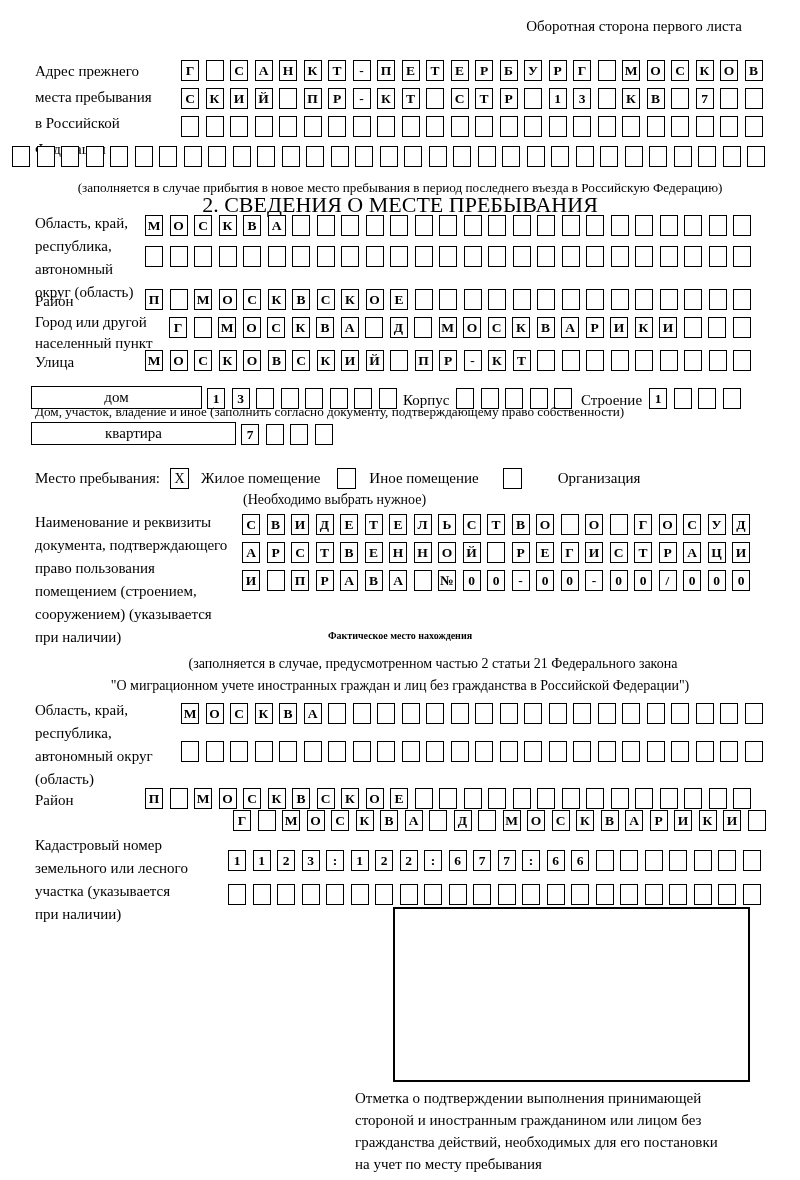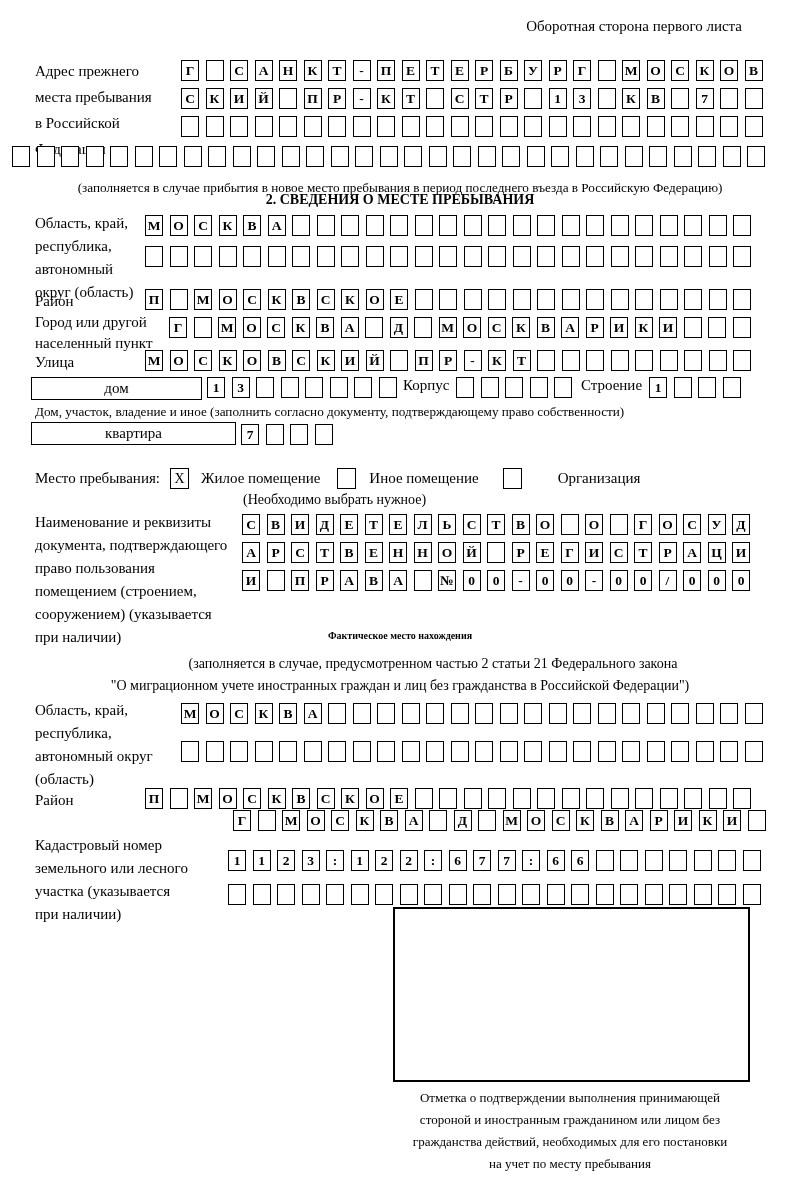--- a/index.html
+++ b/index.html
@@ -9,28 +9,28 @@
   .lbl{font-size:15px;line-height:23px;}
   .lbl div{white-space:nowrap;}
   .cells-row{display:flex;height:21px;}
   .cell{flex:none;display:inline-flex;justify-content:center;align-items:center;
         width:18px;height:21px;border:1.6px solid #000;box-sizing:border-box;
         margin-right:6.5px;font-size:13.5px;font-weight:bold;background:#fff;}
   .widebox{display:flex;justify-content:center;align-items:center;border:1.6px solid #000;
         box-sizing:border-box;height:23px;background:#fff;font-size:15px;}
   .caption{font-size:13.2px;white-space:nowrap;}
   .center{width:800px;text-align:center;}
-  .sect-title{font-weight:bold;font-size:14px;}
+  .sect-title{font-weight:normal;font-size:22px;}
   .sub-title{font-weight:bold;font-size:10px;}
   .chk{flex:none;display:inline-flex;justify-content:center;align-items:center;
        width:19px;height:21px;border:1.6px solid #000;box-sizing:border-box;
        font-size:14px;background:#fff;}
   .stay{display:flex;align-items:center;font-size:15px;}
   .stamp-box{border:2px solid #000;box-sizing:border-box;background:#fff;}
-  .stamp-note{font-size:13px;line-height:22px;text-align:center;}
+  .stamp-note{font-size:15px;line-height:22px;}
 </style>
 </head>
 <body>
 
 <div class="page">
 
   <div class="abs" style="top:18px;right:58px;font-size:15px;">Оборотная сторона первого листа</div>
 
   <div class="abs lbl" style="left:35px;top:58px;line-height:26px;">
     <div>Адрес прежнего</div>
@@ -296,21 +296,21 @@
       <span class="cell"></span>
       <span class="cell"></span>
       <span class="cell"></span>
       <span class="cell"></span>
       <span class="cell"></span>
       <span class="cell"></span>
       <span class="cell"></span>
       <span class="cell"></span>
     </div>
 
-  <div class="abs" style="left:31px;top:377px;display:flex;align-items:flex-start;">
+  <div class="abs" style="left:31px;top:386px;display:flex;align-items:flex-end;">
     <div class="widebox" style="width:171px;">дом</div>
     <div class="cells-row" style="margin-left:5px;">
         <span class="cell">1</span>
         <span class="cell">3</span>
         <span class="cell"></span>
         <span class="cell"></span>
         <span class="cell"></span>
         <span class="cell"></span>
         <span class="cell"></span>
         <span class="cell"></span>

